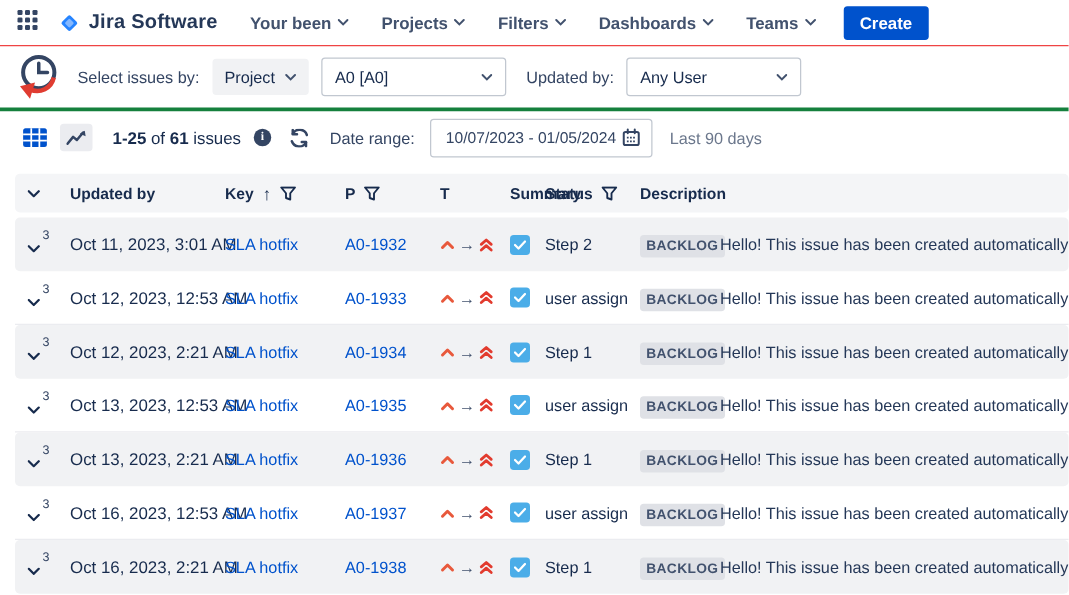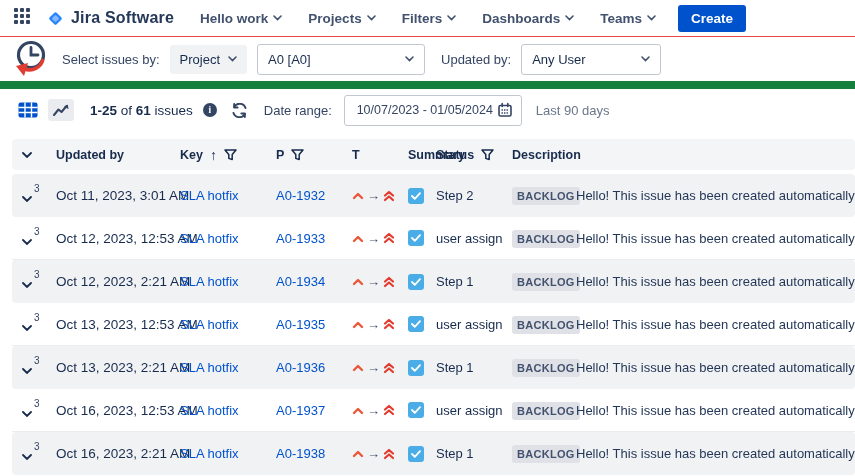--- a/index.html
+++ b/index.html
@@ -21,28 +21,28 @@
   .navitem.active { color:#0052CC; }
   .navitem.active::after { content:""; position:absolute; left:0; right:0; bottom:0;
     height:3px; background:#0052CC; border-radius:2px 2px 0 0; }
   .navitem .chev { display:flex; }
   .create-btn { margin-left:22px; background:#0052CC; color:#fff; border:none;
     border-radius:3px; font-size:13.5px; font-weight:700; padding:6px 13px;
     cursor:pointer; font-family:inherit; }
 
   
   .filterbar { height:52px; display:flex; align-items:center; padding:0 10px;
-    border-bottom:8px solid #15803d; gap:10px; }
+    border-bottom:3px solid #15803d; gap:10px; }
   .label { font-size:13px; color:#344563; }
   .select { display:flex; align-items:center; justify-content:space-between; gap:8px;
     font-size:13px; color:#172B4D; cursor:pointer; }
   .select.soft { background:#F1F2F4; border-radius:3px; height:29px; padding:0 10px; min-width:76px; }
   .select.boxed { background:#fff; border:1px solid #C1C7D0; border-radius:3px;
     height:31px; padding:0 10px; }
-  .w-project2 { width:168px; }
+  .w-project2 { width:148px; }
   .w-user { width:140px; }
 
   
   .toolbar { height:42px; display:flex; align-items:center; padding:0 18px; gap:10px; }
   .icon-btn { display:flex; align-items:center; justify-content:center; cursor:pointer;
     border-radius:3px; }
   .chart-btn { background:#EBECF0; width:26px; height:22px; }
   .count { font-size:13.5px; color:#172B4D; margin-left:6px; }
   .count span { white-space:pre; }
   .count .b { font-weight:700; }
@@ -99,21 +99,21 @@
     <span>
       <svg width="19" height="19" viewBox="0 0 19 19">
         <rect x="4.6" y="4.6" width="9.8" height="9.8" rx="1.6" transform="rotate(45 9.5 9.5)" fill="#2684FF"></rect>
         <rect x="6.8" y="6.8" width="5.4" height="5.4" rx="1" transform="rotate(45 9.5 9.5)" fill="#85B8FF"></rect>
       </svg>
     </span>
     <span class="logo-text">Jira Software</span>
   </div>
   <div class="navitems">
     <div class="navitem">
-      <span>Hello work</span>
+      <span>Your been</span>
       <span class="chev">
         <svg width="9" height="6" viewBox="0 0 9 6">
             <path d="M1 1l3.5 3.5L8 1" stroke="#42526E" stroke-width="1.6" fill="none" stroke-linecap="round"></path>
           </svg>
       </span>
     </div>
     <div class="navitem">
       <span>Projects</span>
       <span class="chev">
         <svg width="9" height="6" viewBox="0 0 9 6">

